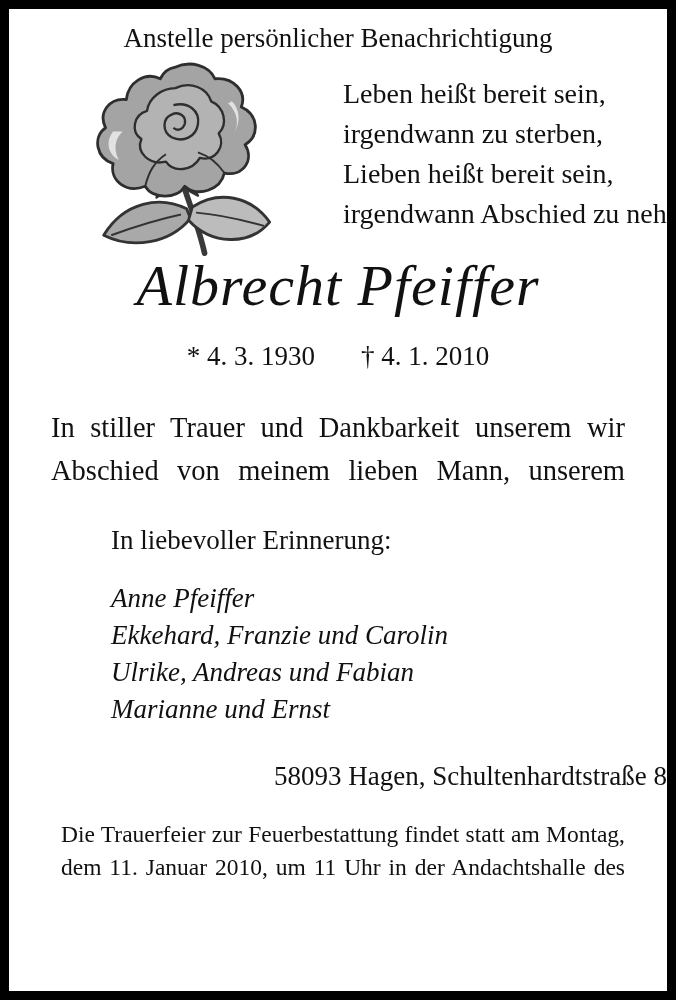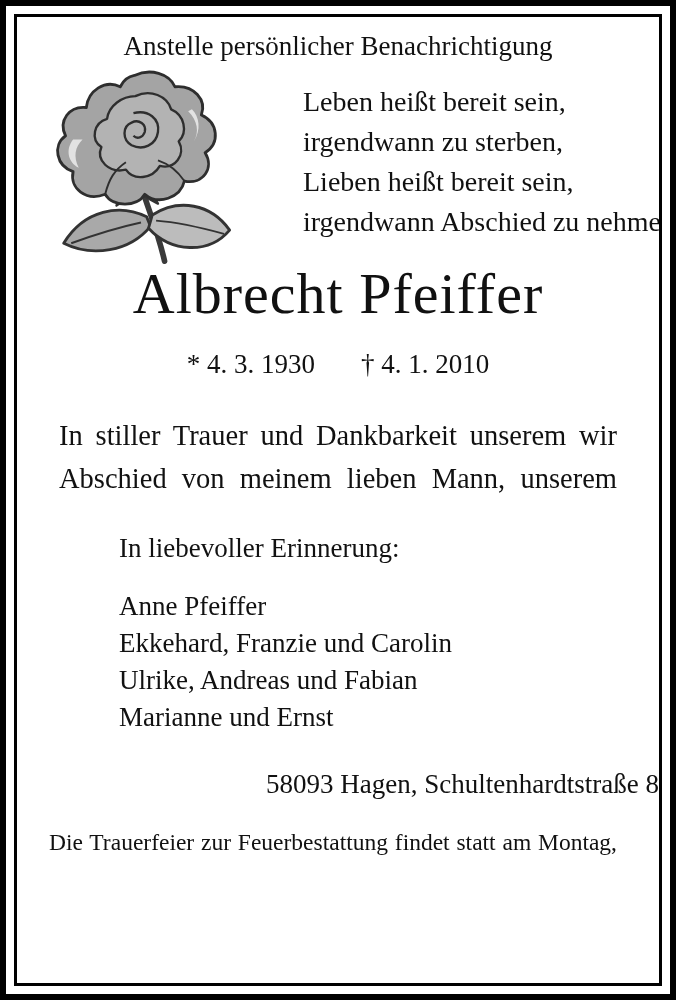--- a/index.html
+++ b/index.html
@@ -12,60 +12,62 @@
     height: 1000px;
     font-family: "Liberation Serif", "DejaVu Serif", serif;
     color: #111111;
     position: relative;
   }
   .outer-frame {
     box-sizing: border-box;
     width: 676px;
     height: 1000px;
     border: 6px solid #000000;
-    padding: 8px;
+    padding: 0;
   }
   .inner-frame {
     box-sizing: border-box;
     width: 100%;
     height: 100%;
     border: 3px solid #000000;
     overflow: hidden;
   }
   .preamble {
     margin-top: 13px;
     text-align: center;
     font-size: 27px;
     line-height: 32px;
   }
   .rose-row {
     display: flex;
     align-items: flex-start;
     margin-top: 4px;
     height: 198px;
+    margin-left: 48px;
   }
   .rose {
     flex: none;
     margin-left: 26px;
     width: 196px;
     height: 198px;
   }
   .poem {
     margin-left: 64px;
     margin-top: 16px;
     font-size: 28px;
     line-height: 40px;
     white-space: nowrap;
   }
   .deceased-name {
     margin-top: -2px;
     text-align: center;
     font-size: 58px;
     line-height: 64px;
     letter-spacing: 1px;
+    font-style: italic;
   }
   .dates {
     margin-top: 22px;
     text-align: center;
     font-size: 27px;
     line-height: 32px;
   }
   .dates .birth { margin-right: 46px; }
   .tribute {
     margin: 34px 42px 0 42px;
@@ -82,29 +84,30 @@
   }
   .remembrance-heading {
     margin: 32px 0 0 102px;
     font-size: 27px;
     line-height: 32px;
   }
   .mourners {
     margin: 24px 0 9px 102px;
     font-size: 27px;
     line-height: 37px;
+    font-style: italic;
   }
   .address {
     margin: 32px 0 0 42px;
     font-size: 27px;
     line-height: 32px;
     text-align: right;
   }
   .funeral {
-    margin: 26px 42px 0 32px;
+    margin: 26px 42px 0 52px;
     font-size: 23.5px;
     line-height: 32.5px;
   }
 </style>
 </head>
 <body>
 
 <div class="outer-frame">
   <div class="inner-frame">
 
@@ -162,16 +165,17 @@
       <div>Anne Pfeiffer</div>
       <div>Ekkehard, Franzie und Carolin</div>
       <div>Ulrike, Andreas und Fabian</div>
       <div>Marianne und Ernst</div>
     </div>
 
     <div class="address">58093 Hagen, Schultenhardtstraße 8</div>
 
     <div class="funeral">
       <div class="jline">Die Trauerfeier zur Feuerbestattung findet statt am Montag,</div>
+      <div class="jline">dem 11. Januar 2010, um 11 Uhr in der Andachtshalle des</div>
     </div>
 
   </div>
 </div>
 
 </body></html>

